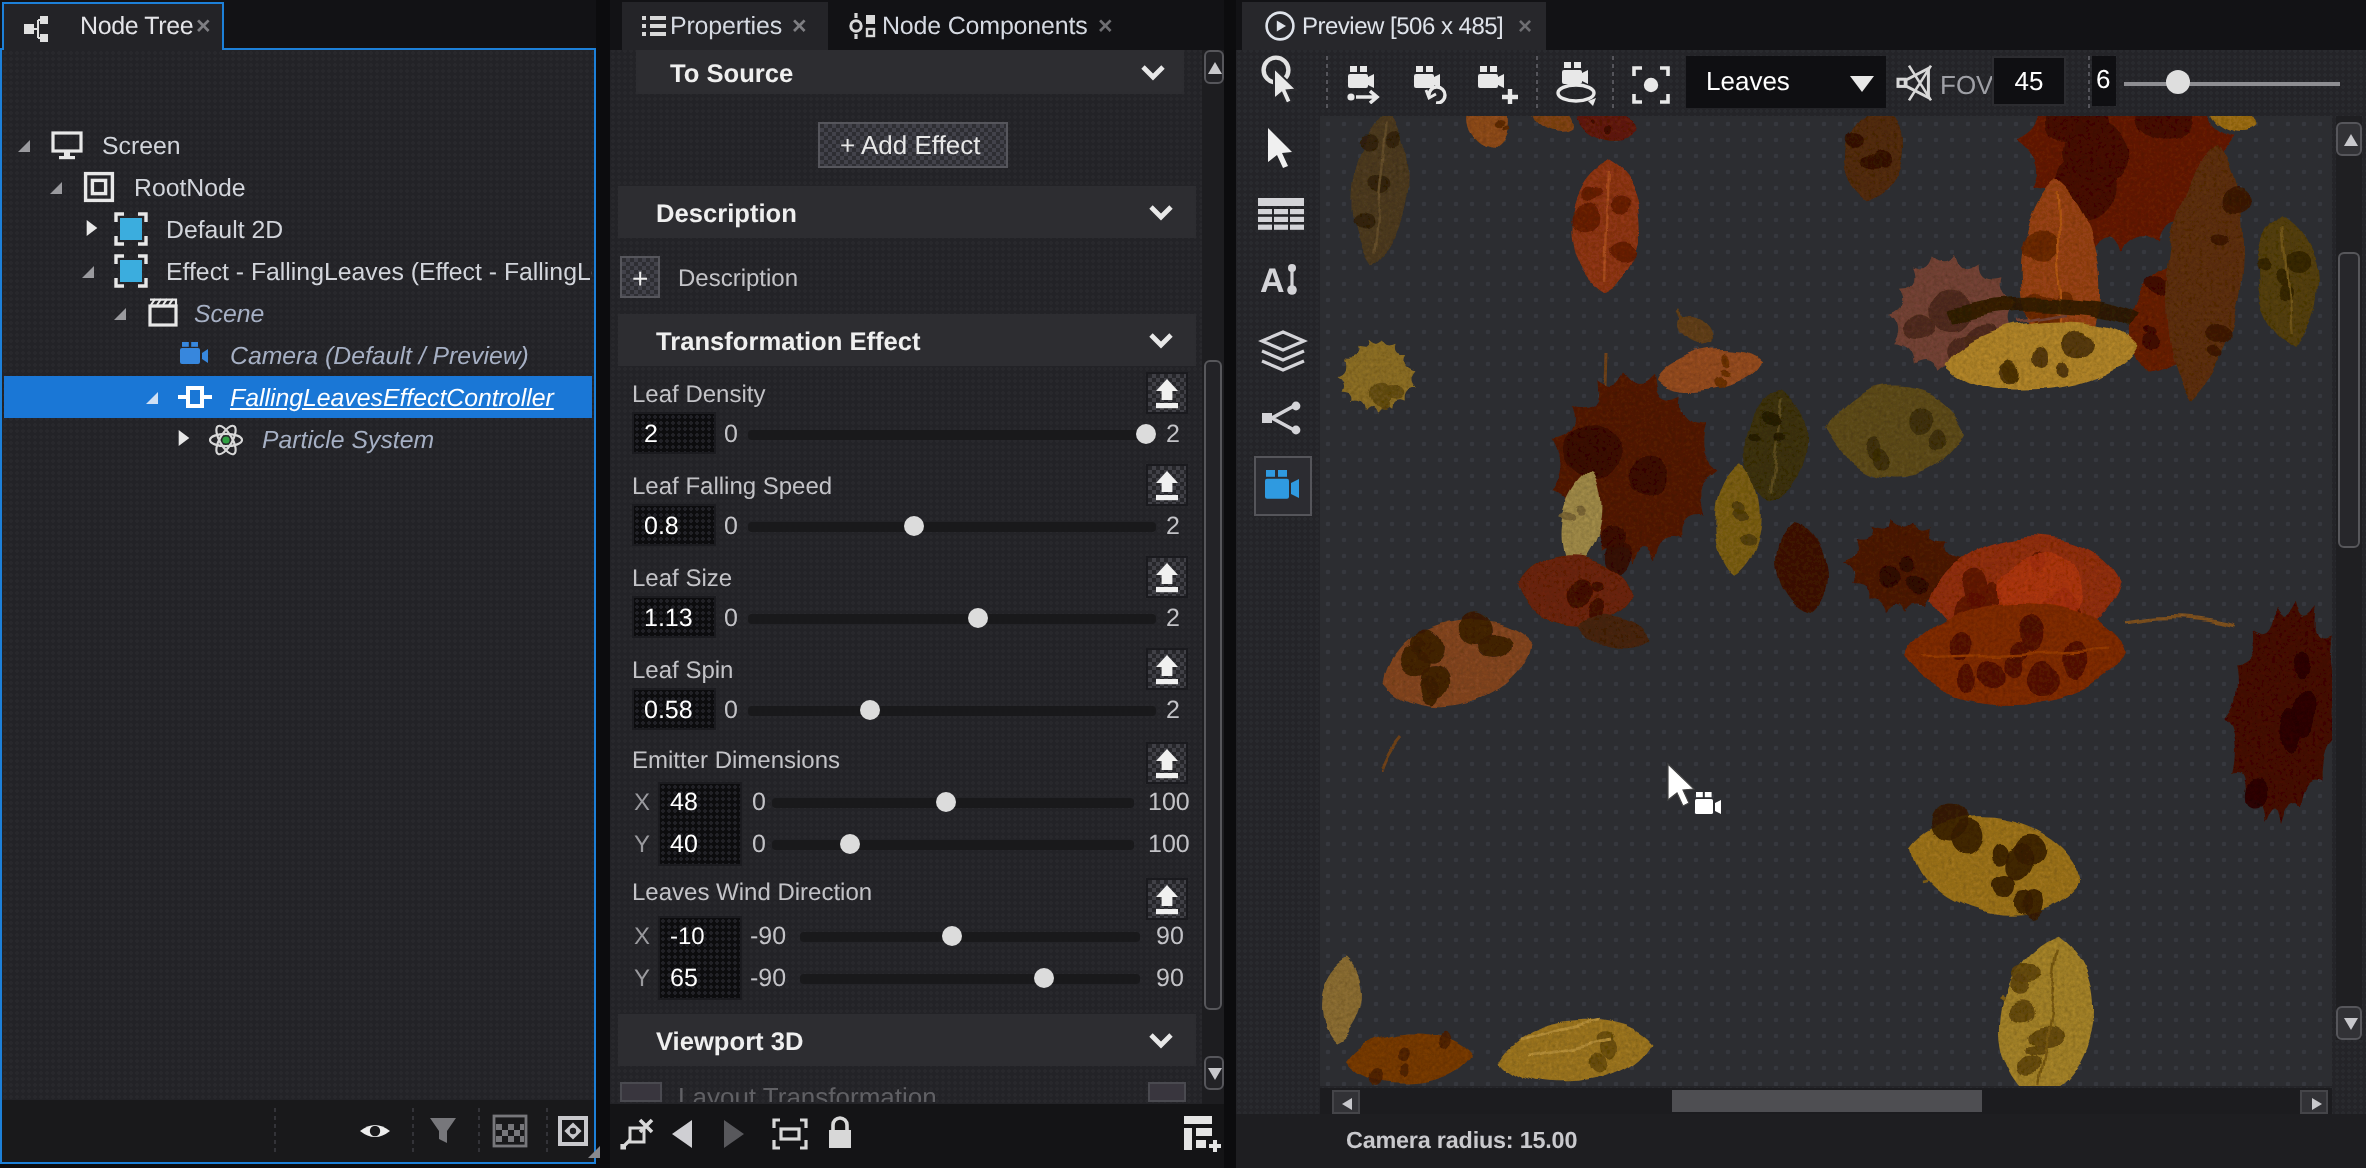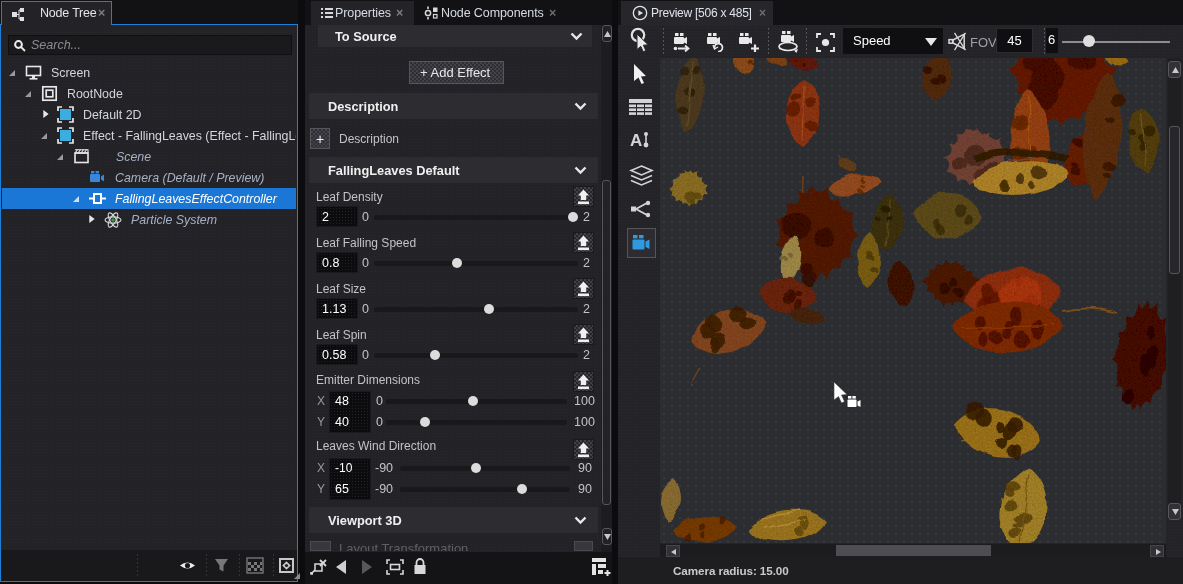--- a/index.html
+++ b/index.html
@@ -15,21 +15,21 @@
   border:1px solid #1d80d8; }
 #ltabrow { left:0; top:0; width:298px; height:25px; background:#121215; }
 #ltab { left:1px; top:1px; width:111px; height:24px; background:#232327;
   border:1px solid #1d80d8; border-bottom:none; color:#e4e4e8; font-size:12.5px; letter-spacing:-0.2px; }
 #lsearch { left:8px; top:35px; width:284px; height:20px; background:#1a1a1d;
   border:1px solid #101012; color:#8d8d91; font-style:italic; font-size:12.5px; }
 .trow { position:absolute; left:2px; width:294px; height:21px; overflow:hidden; }
 .trow .txt { position:absolute; top:3.5px; font-size:12.4px; color:#d2d5db; white-space:nowrap; }
 .trow .it { font-style:italic; color:#a6b0c4; }
 .sel { background:#1a77d6; }
-.sel .txt { color:#fff; }
+.sel .txt { color:#fff;text-decoration:underline; }
 .exp { position:absolute; top:7px; width:8px; height:8px; }
 #ltools { left:1px; top:550px; width:296px; height:31px; background:#19191b; }
 
 
 #mpanel { left:305px; top:0; width:307px; height:584px; background-color:#232327; background-image:radial-gradient(circle,#28282c 0.8px,rgba(0,0,0,0) 1px); background-size:3px 3px; }
 #mtabrow { left:305px; top:0; width:307px; height:25px; background:#121215; }
 .mtab { position:absolute; top:1px; height:24px; font-size:12.5px; color:#d6dae2; letter-spacing:-0.1px; }
 #mtoolbar { left:305px; top:552px; width:307px; height:32px; background:#141416; }
 .valbox { position:absolute; background-color:#0c0c0e; background-image:radial-gradient(circle, #212126 0.8px, rgba(0,0,0,0) 1px); background-size:3px 3px; border:1px solid #1b1b1f;
   color:#fff; font-size:12.5px; padding-left:5px; }
@@ -58,27 +58,20 @@
   <span style="position:absolute;left:96px;top:4px;color:#7e7e82;font-weight:bold">×</span>
   <svg style="position:absolute;left:9px;top:5px" width="16" height="16" viewBox="0 0 16 16">
    <g fill="#e0e0e0">
           <rect x="1" y="5" width="5" height="5"></rect>
           <rect x="9" y="1" width="4" height="4"></rect>
           <rect x="9" y="10" width="4" height="4"></rect>
         </g>
    <path d="M6,7.5 H8 M8,3 V12 M8,3 H9 M8,12 H9" stroke="#e0e0e0" fill="none"></path>
   </svg>
 </div>
-<div class="abs" id="lsearch">
-      <span style="position:absolute;left:22px;top:2px">Search...</span>
-  <svg style="position:absolute;left:4px;top:3px" width="14" height="14" viewBox="0 0 14 14">
-   <circle cx="5.5" cy="5.5" r="3.4" fill="none" stroke="#ececec" stroke-width="2"></circle>
-   <path d="M8 8 L12 12" stroke="#e8e8e8" stroke-width="1.8"></path>
-  </svg>
-</div>
 
 <div id="tree">
 
 <div class="trow" style="top:62px">
   <svg class="exp" style="left:6px" width="8" height="8" viewBox="0 0 8 8">
           <path d="M7 1 V7 H1 Z" fill="#9a9a9e"></path>
         </svg>
   <svg style="position:absolute;left:23px;top:2px" width="17" height="17" viewBox="0 0 17 17">
     <rect x="1.5" y="2.5" width="14" height="9" fill="none" stroke="#e8e8e8" stroke-width="1.6"></rect>
     <rect x="7" y="12" width="3" height="2" fill="#e8e8e8"></rect>
@@ -119,21 +112,21 @@
 <div class="trow" style="top:146px">
   <svg class="exp" style="left:54px" width="8" height="8" viewBox="0 0 8 8">
           <path d="M7 1 V7 H1 Z" fill="#9a9a9e"></path>
         </svg>
   <svg style="position:absolute;left:71px;top:2px" width="17" height="17" viewBox="0 0 17 17">
     <rect x="2" y="5" width="13" height="9.5" fill="none" stroke="#e8e8e8" stroke-width="1.6"></rect>
     <path d="M2 5 L15 5" stroke="#e8e8e8" stroke-width="1.2"></path>
     <path d="M2.5 4.5 L4.5 1.5 M5.5 4.5 L7.5 1.5 M8.5 4.5 L10.5 1.5 M11.5 4.5 L13.5 1.5" stroke="#e8e8e8" stroke-width="1.1"></path>
     <path d="M2 1.8 L15 1.8 L15 5" fill="none" stroke="#e8e8e8" stroke-width="1.1"></path>
   </svg>
-  <span class="txt it" style="left:114px">Scene</span>
+  <span class="txt it" style="left:95px">Scene</span>
 </div>
 <div class="trow" style="top:167px">
   <svg style="position:absolute;left:87px;top:3px" width="16" height="15" viewBox="0 0 16 15">
     <rect x="1" y="4" width="10" height="8" rx="1" fill="#3787dd"></rect>
     <rect x="2" y="1" width="3.4" height="2.4" fill="#3787dd"></rect>
           <rect x="6.6" y="1" width="3.4" height="2.4" fill="#3787dd"></rect>
     <path d="M12 6.5 L15 4.5 V11.5 L12 9.5 Z" fill="#3787dd"></path>
   </svg>
   <span class="txt it" style="left:113px">Camera (Default / Preview)</span>
 </div>
@@ -239,21 +232,21 @@
   <svg style="position:absolute;left:265px;top:9px" width="13" height="9" viewBox="0 0 13 9">
           <path d="M1.5 1.5 L6.5 6.5 L11.5 1.5" fill="none" stroke="#e8e8e8" stroke-width="2.4"></path>
         </svg>
 </div>
 <div class="abs" style="left:310px;top:128px;width:20px;height:21px;background:repeating-conic-gradient(#42424a 0% 25%, #2e2e33 0% 50%) 0 0/4px 4px;border:1px solid #56565c;color:#efefef">
   <span style="position:absolute;left:5px;top:2px;font-size:14px">+</span>
 </div>
 <div class="abs lbl" style="left:339px;top:132px">Description</div>
 
 <div class="abs hdrbar" style="left:309px;top:157px;width:289px;height:26px">
-  <span style="position:absolute;left:19px;top:6px">FallingLeaves Default</span>
+  <span style="position:absolute;left:19px;top:6px">Transformation Effect</span>
   <svg style="position:absolute;left:265px;top:9px" width="13" height="9" viewBox="0 0 13 9">
           <path d="M1.5 1.5 L6.5 6.5 L11.5 1.5" fill="none" stroke="#e8e8e8" stroke-width="2.4"></path>
         </svg>
 </div>
 
 <div class="abs lbl" style="left:316px;top:190px">Leaf Density</div>
 <div class="abs upbtn" style="left:573px;top:186px">
         <svg width="19" height="19" viewBox="0 0 19 19" style="position:absolute;left:0px;top:0px">
           <path d="M9.5 2.5 L15 8.5 H12.2 V13 H6.8 V8.5 H4 Z" fill="#f0f0f0"></path>
           <rect x="4" y="14.5" width="11" height="2.6" fill="#f0f0f0"></rect>
@@ -469,21 +462,21 @@
     <path d="M18 19.5 L22 18 L20.5 22 Z" fill="#e8e8e8"></path>
   </svg>
   <div class="abs" style="left:806px;top:28px;width:1px;height:28px;background:repeating-linear-gradient(#55555b 0 2px,transparent 2px 4px)"></div>
 
   <svg class="abs" style="left:816px;top:33px" width="19" height="19" viewBox="0 0 19 19">
     <path d="M5 1 H1 V5 M14 1 H18 V5 M18 14 V18 H14 M5 18 H1 V14" stroke="#e8e8e8" stroke-width="1.8" fill="none"></path>
     <circle cx="9.5" cy="9.5" r="3.6" fill="#e8e8e8"></circle>
   </svg>
 
   <div class="abs" style="left:843px;top:28px;width:100px;height:26px;background:#0f0f12;color:#fff;font-size:13px">
-    <span style="position:absolute;left:10px;top:5px">Speed</span>
+    <span style="position:absolute;left:10px;top:5px">Leaves</span>
     <svg style="position:absolute;left:82px;top:10px" width="12" height="8" viewBox="0 0 12 8">
           <path d="M0 0 H12 L6 8 Z" fill="#e8e8e8"></path>
         </svg>
   </div>
 
   <svg class="abs" style="left:947px;top:32px" width="20" height="19" viewBox="0 0 20 19">
     <path d="M6 8 L17.2 2.2 V16.8 L6 11 Z" fill="none" stroke="#d8d8d8" stroke-width="1.5"></path>
     <rect x="2" y="7.6" width="3.6" height="3.6" fill="none" stroke="#d8d8d8" stroke-width="1.5"></rect>
     <path d="M7.5 0.8 L18.5 18.2 M18.5 0.8 L7.5 18.2" stroke="#d8d8d8" stroke-width="1.3"></path>
   </svg>

